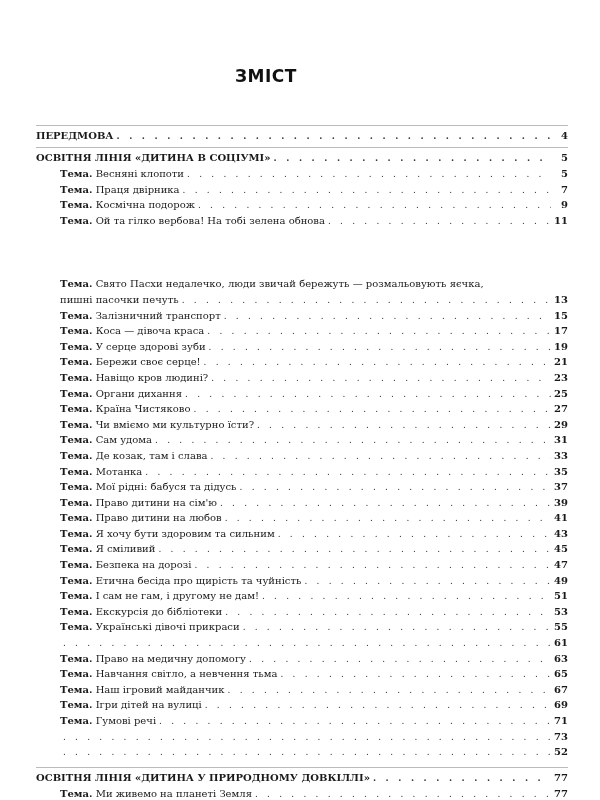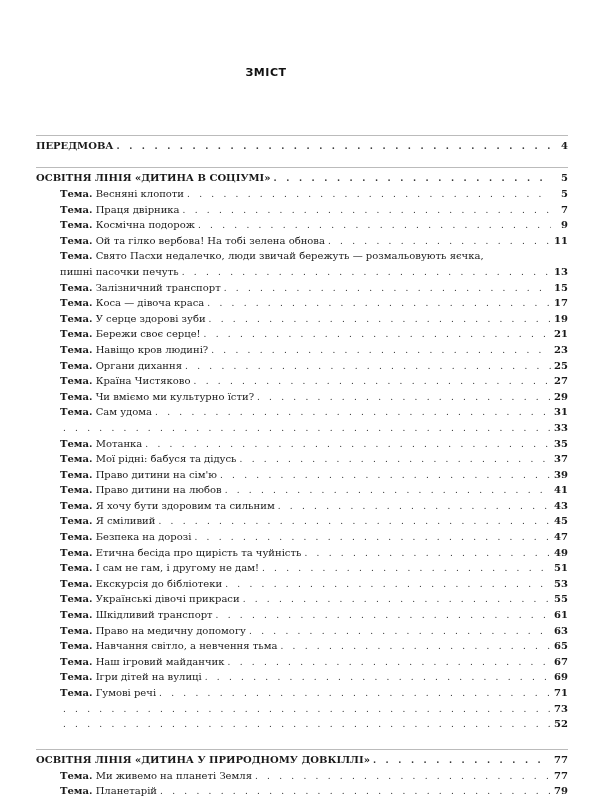--- a/index.html
+++ b/index.html
@@ -1,29 +1,29 @@
 <!DOCTYPE html>
 <html><head>
 <meta charset="utf-8">
 <style>
   html, body { margin: 0; padding: 0; background: #ffffff; }
   body { width: 600px; height: 800px; position: relative; overflow: hidden; color: #1a1a1a; font-family: "DejaVu Serif", serif; }
-  .title { position: absolute; top: 66px; left: 0; width: 532px; text-align: center; font-family: "DejaVu Sans", sans-serif; font-weight: bold; font-size: 11px; letter-spacing: 0.5px; color: #111; }
+  .title { position: absolute; top: 66px; left: 0; width: 532px; text-align: center; font-family: "DejaVu Sans", sans-serif; font-weight: bold; font-size: 17px; letter-spacing: 0.5px; color: #111; }
   .toc { position: absolute; left: 36px; top: 122px; width: 532px; }
   .row { display: flex; align-items: baseline; height: 15.6px; font-size: 10px; line-height: 15.6px; white-space: nowrap; }
   .row .label { flex: 0 0 auto; }
   .row .dots { flex: 1 1 auto; overflow: hidden; margin: 0 3px; color: #333; letter-spacing: 3.2px; font-size: 9px; }
   .row .dots::before { content: ". . . . . . . . . . . . . . . . . . . . . . . . . . . . . . . . . . . . . . . . . . . . . . . . . . . . . . . . . . . . . . . . . . . . . . . . . . . . . . . . . . . . . . . . . . . . . . . . . . ."; }
   .row .page { flex: 0 0 auto; font-weight: bold; min-width: 14px; text-align: right; }
-  .section { font-weight: bold; font-size: 10px; border-top: 1px solid #bbb; margin-top: 13px; padding-top: 2px; height: 16px; line-height: 16px; }
+  .section { font-weight: bold; font-size: 10px; border-top: 1px solid #bbb; margin-top: 3px; padding-top: 2px; height: 16px; line-height: 16px; }
   .section.first { border-top: 1px solid #bbb; }
   .topic { padding-left: 24px; }
   .topic .prefix { font-weight: bold; }
   .cont { padding-left: 24px; }
-  .wrap-first { height: 15.6px; }
+  .wrap-first { height: 15.6px; margin-top: 48px; }
   .spacer { height: 4px; }
 </style>
 </head>
 <body>
 
 <div class="title">ЗМІСТ</div>
 
 <div class="toc">
 
   <div class="row section first">
@@ -106,20 +106,21 @@
         <span class="label"><span class="prefix">Тема.</span> <span>Чи вміємо ми культурно їсти?</span></span>
         <span class="dots"></span>
         <span class="page">29</span>
       </div>
       <div class="row topic">
         <span class="label"><span class="prefix">Тема.</span> <span>Сам удома</span></span>
         <span class="dots"></span>
         <span class="page">31</span>
       </div>
       <div class="row topic">
+        <span class="label"><span class="prefix">Тема.</span> <span>Де козак, там і слава</span></span>
         <span class="dots"></span>
         <span class="page">33</span>
       </div>
       <div class="row topic">
         <span class="label"><span class="prefix">Тема.</span> <span>Мотанка</span></span>
         <span class="dots"></span>
         <span class="page">35</span>
       </div>
       <div class="row topic">
         <span class="label"><span class="prefix">Тема.</span> <span>Мої рідні: бабуся та дідусь</span></span>
@@ -165,21 +166,20 @@
         <span class="label"><span class="prefix">Тема.</span> <span>Екскурсія до бібліотеки</span></span>
         <span class="dots"></span>
         <span class="page">53</span>
       </div>
       <div class="row topic">
         <span class="label"><span class="prefix">Тема.</span> <span>Українські дівочі прикраси</span></span>
         <span class="dots"></span>
         <span class="page">55</span>
       </div>
       <div class="row topic">
-        <span class="label"><span class="prefix">Тема.</span> <span>Шкідливий транспорт</span></span>
         <span class="dots"></span>
         <span class="page">61</span>
       </div>
       <div class="row topic">
         <span class="label"><span class="prefix">Тема.</span> <span>Право на медичну допомогу</span></span>
         <span class="dots"></span>
         <span class="page">63</span>
       </div>
       <div class="row topic">
         <span class="label"><span class="prefix">Тема.</span> <span>Навчання світло, а невчення тьма</span></span>

